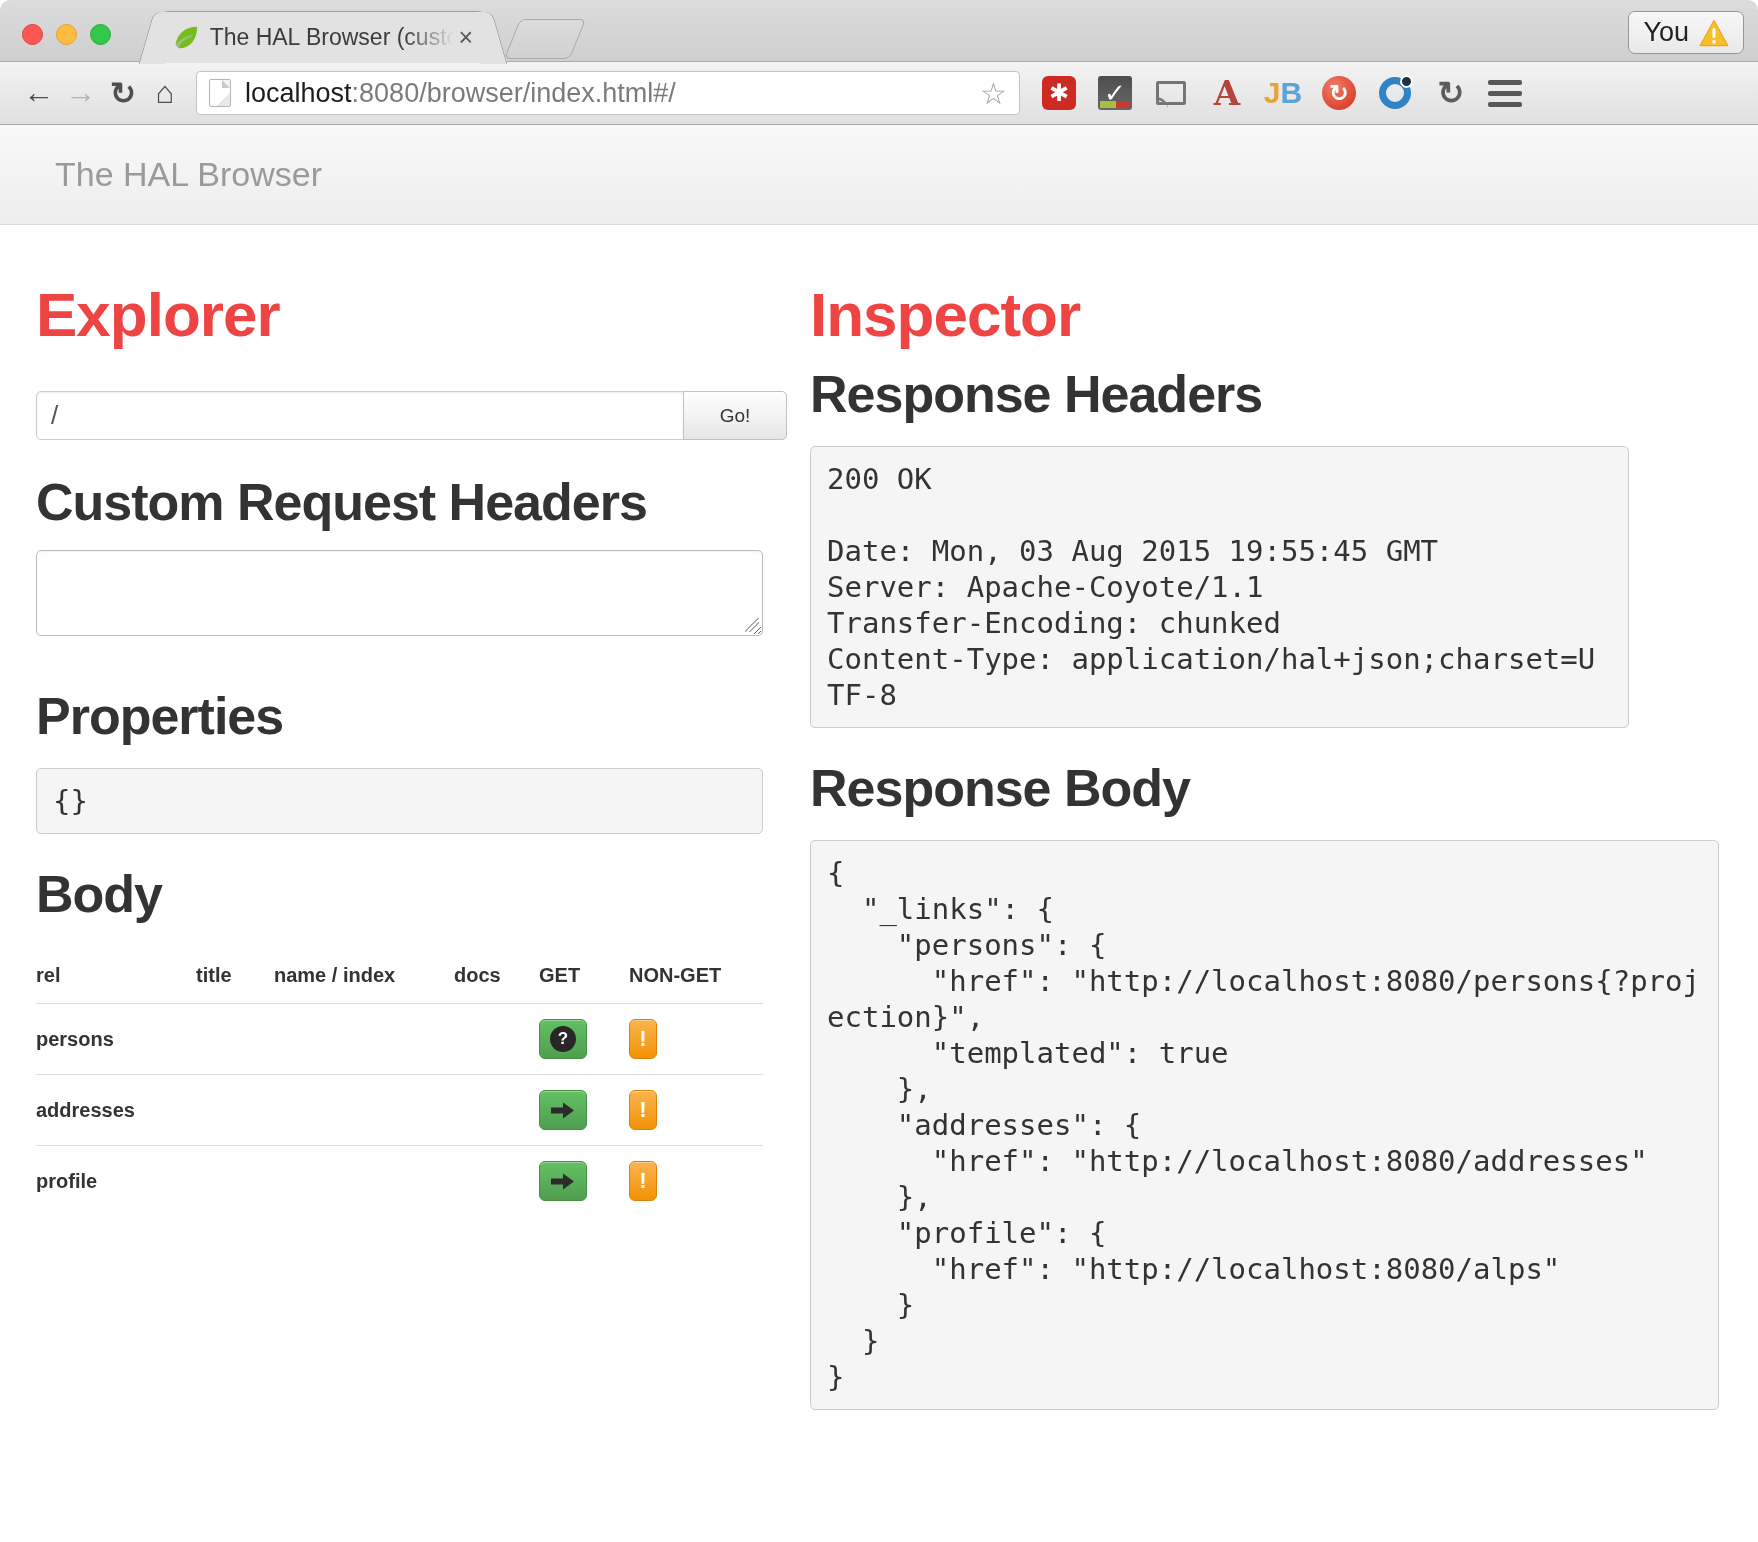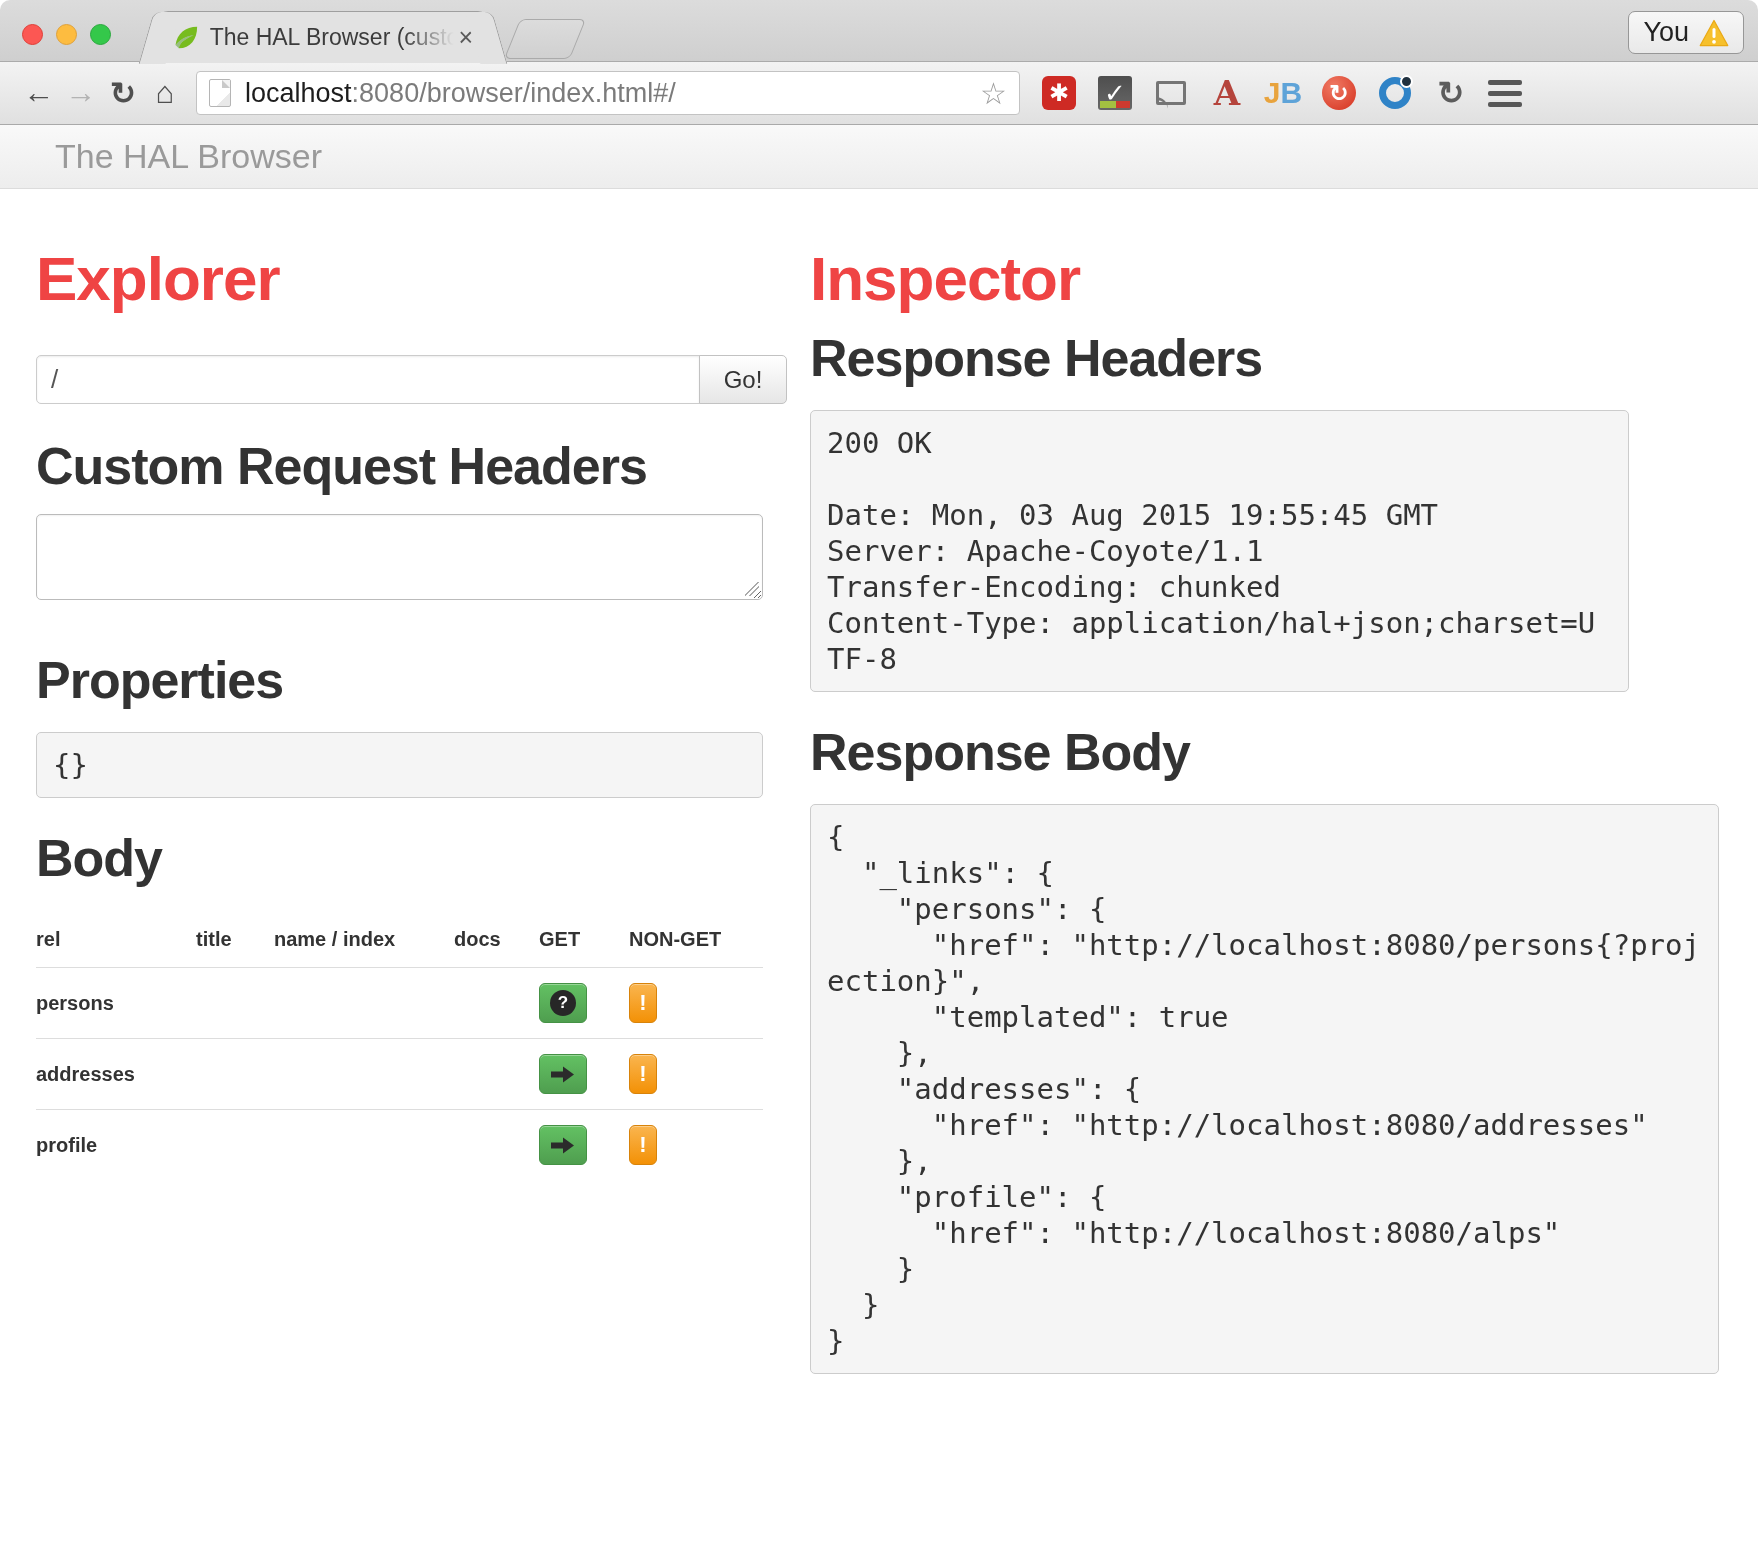--- a/index.html
+++ b/index.html
@@ -69,39 +69,39 @@
   .ext-blue .ring { width:32px; height:32px; border:7px solid #2f83c7; border-radius:50%; }
   .ext-blue .dot { position:absolute; top:-1px; right:-1px; width:13px; height:13px;
     background:#20313f; border:2px solid #fff; border-radius:50%; }
   .ext-sync { color:#5c5c5c; font-size:32px; font-weight:bold; }
   .menu-icon { margin-left:20px; width:34px; display:flex; flex-direction:column; gap:6px; }
   .menu-icon span { display:block; height:5px; border-radius:2px; background:#575757; }
 
   .warn-tri { width:30px; height:28px; }
 
   
-  .page-header { height:64px; background:linear-gradient(#f9f9f9,#ededed);
+  .page-header { height:100px; background:linear-gradient(#f9f9f9,#ededed);
     border-bottom:1px solid #dcdcdc; display:flex; align-items:center; }
   .page-header .title { margin-left:55px; font-size:34px; color:#9a9a9a; }
 
   
   .content { position:relative; height:1328px; }
   .col-left  { position:absolute; left:36px;  top:0; width:751px; }
   .col-right { position:absolute; left:810px; top:0; width:909px; }
 
   h1 { font-size:62px; color:#ef4444; margin-top:54px; line-height:72px; letter-spacing:-1px; }
   h2 { font-size:52px; color:#333; line-height:60px; letter-spacing:-1px; }
 
   .addr-row { display:flex; margin-top:40px; width:751px; }
   .addr-input { flex:1; height:49px; border:1px solid #ccc; border-radius:5px 0 0 5px;
     font-size:26px; color:#555; padding:0 14px; outline:none;
     box-shadow:inset 0 1px 2px rgba(0,0,0,.08); font-family:"Liberation Sans",sans-serif; }
-  .go-btn { width:88px; height:49px; margin-left:-1px; border:1px solid #c2c2c2;
+  .go-btn { width:104px; height:49px; margin-left:-1px; border:1px solid #c2c2c2;
     border-radius:0 5px 5px 0; background:linear-gradient(#ffffff,#e6e6e6);
-    font-size:24px; color:#333; font-family:"Liberation Sans",sans-serif; }
+    font-size:19px; color:#333; font-family:"Liberation Sans",sans-serif; }
 
   .h2-custom { margin-top:32px; }
   .headers-textarea { margin-top:18px; width:727px; height:86px; border:1px solid #bbb;
     border-radius:5px; resize:vertical; font-size:24px; padding:8px 12px;
     font-family:"Liberation Sans",sans-serif; color:#333;
     box-shadow:inset 0 1px 2px rgba(0,0,0,.06);
     background:
       linear-gradient(135deg, transparent 0 46%, #aaa 46% 52%, transparent 52% 64%, #aaa 64% 70%, transparent 70%) no-repeat right 3px bottom 3px / 14px 14px,
       #fff; }
 

